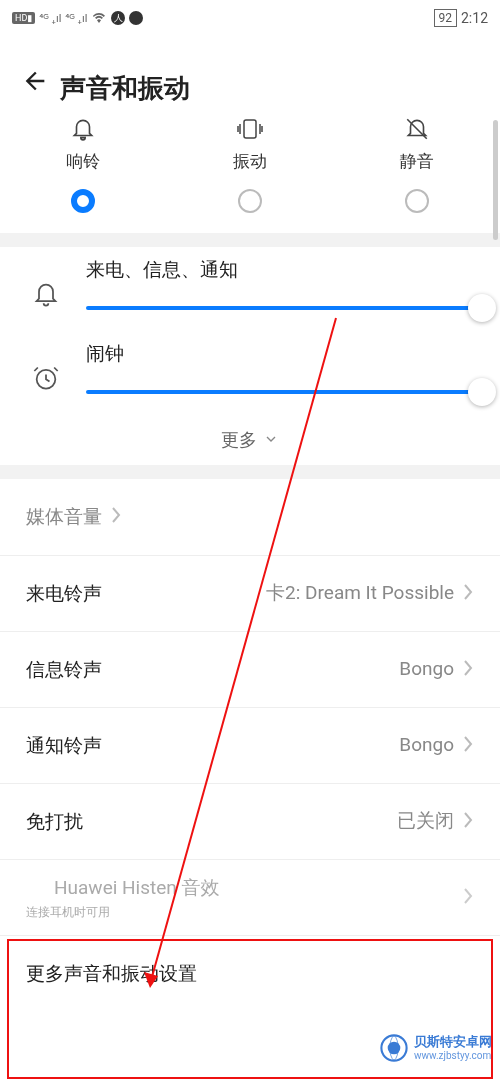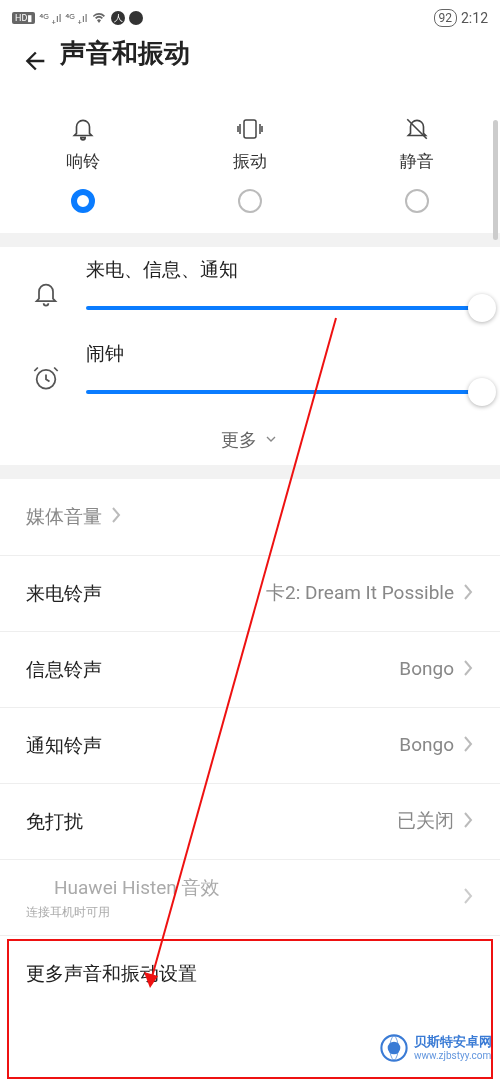--- a/index.html
+++ b/index.html
@@ -22,27 +22,27 @@
     font-size: 14px;
     color: #555;
   }
   .status-left, .status-right { display: flex; align-items: center; gap: 4px; }
   .status-badge {
     background: #666; color: #fff; font-size: 9px; padding: 1px 3px; border-radius: 2px;
     display:inline-block;
   }
   .status-sig { font-size: 11px; color:#666;}
   .battery-box {
-    border: 1px solid #666; border-radius: 8px; padding: 0 4px; font-size: 12px;
+    border: 1px solid #666; border-radius: 0; padding: 0 4px; font-size: 12px;
     display:inline-flex; align-items:center; height:18px;
   }
   
   .header {
     display: flex;
-    align-items: flex-start;
+    align-items: flex-end;
     height: 70px;
     padding: 0 10px;
   }
   .back-btn {
     width: 50px; height: 50px;
     display: flex; align-items: center; justify-content: center;
   }
   .header-title {
     font-size: 26px;
     font-weight: 600;

